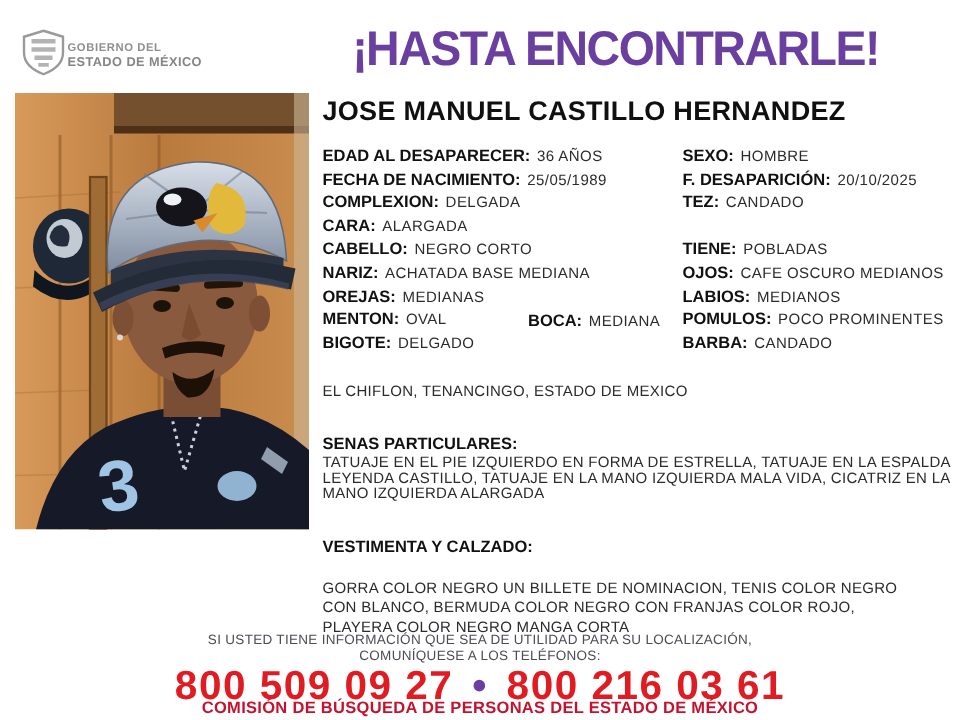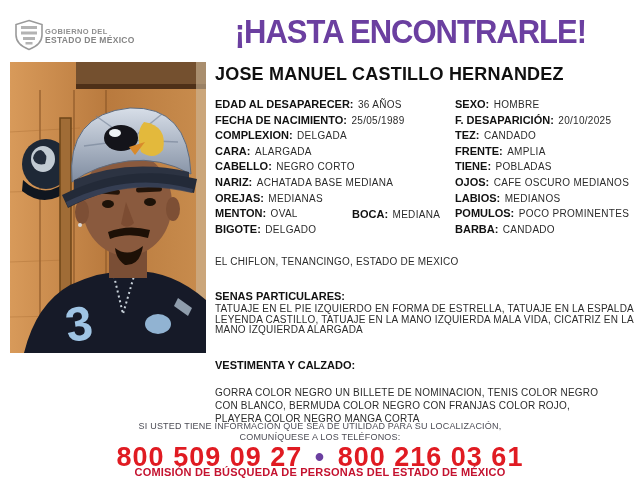--- a/index.html
+++ b/index.html
@@ -176,21 +176,20 @@
     <span class="pair-right"><span class="lbl">F. DESAPARICIÓN:</span> <span class="val">20/10/2025</span></span>
   </div>
   <div class="frow">
     <span class="lbl">COMPLEXION:</span>
     <span class="val">DELGADA</span>
     <span class="pair-right"><span class="lbl">TEZ:</span> <span class="val">CANDADO</span></span>
   </div>
   <div class="frow">
     <span class="lbl">CARA:</span>
     <span class="val">ALARGADA</span>
-    <span class="pair-right"><span class="lbl">FRENTE:</span> <span class="val">AMPLIA</span></span>
   </div>
   <div class="frow">
     <span class="lbl">CABELLO:</span>
     <span class="val">NEGRO CORTO</span>
     <span class="pair-right"><span class="lbl">TIENE:</span> <span class="val">POBLADAS</span></span>
   </div>
   <div class="frow">
     <span class="lbl">NARIZ:</span>
     <span class="val">ACHATADA BASE MEDIANA</span>
     <span class="pair-right"><span class="lbl">OJOS:</span> <span class="val">CAFE OSCURO MEDIANOS</span></span>

